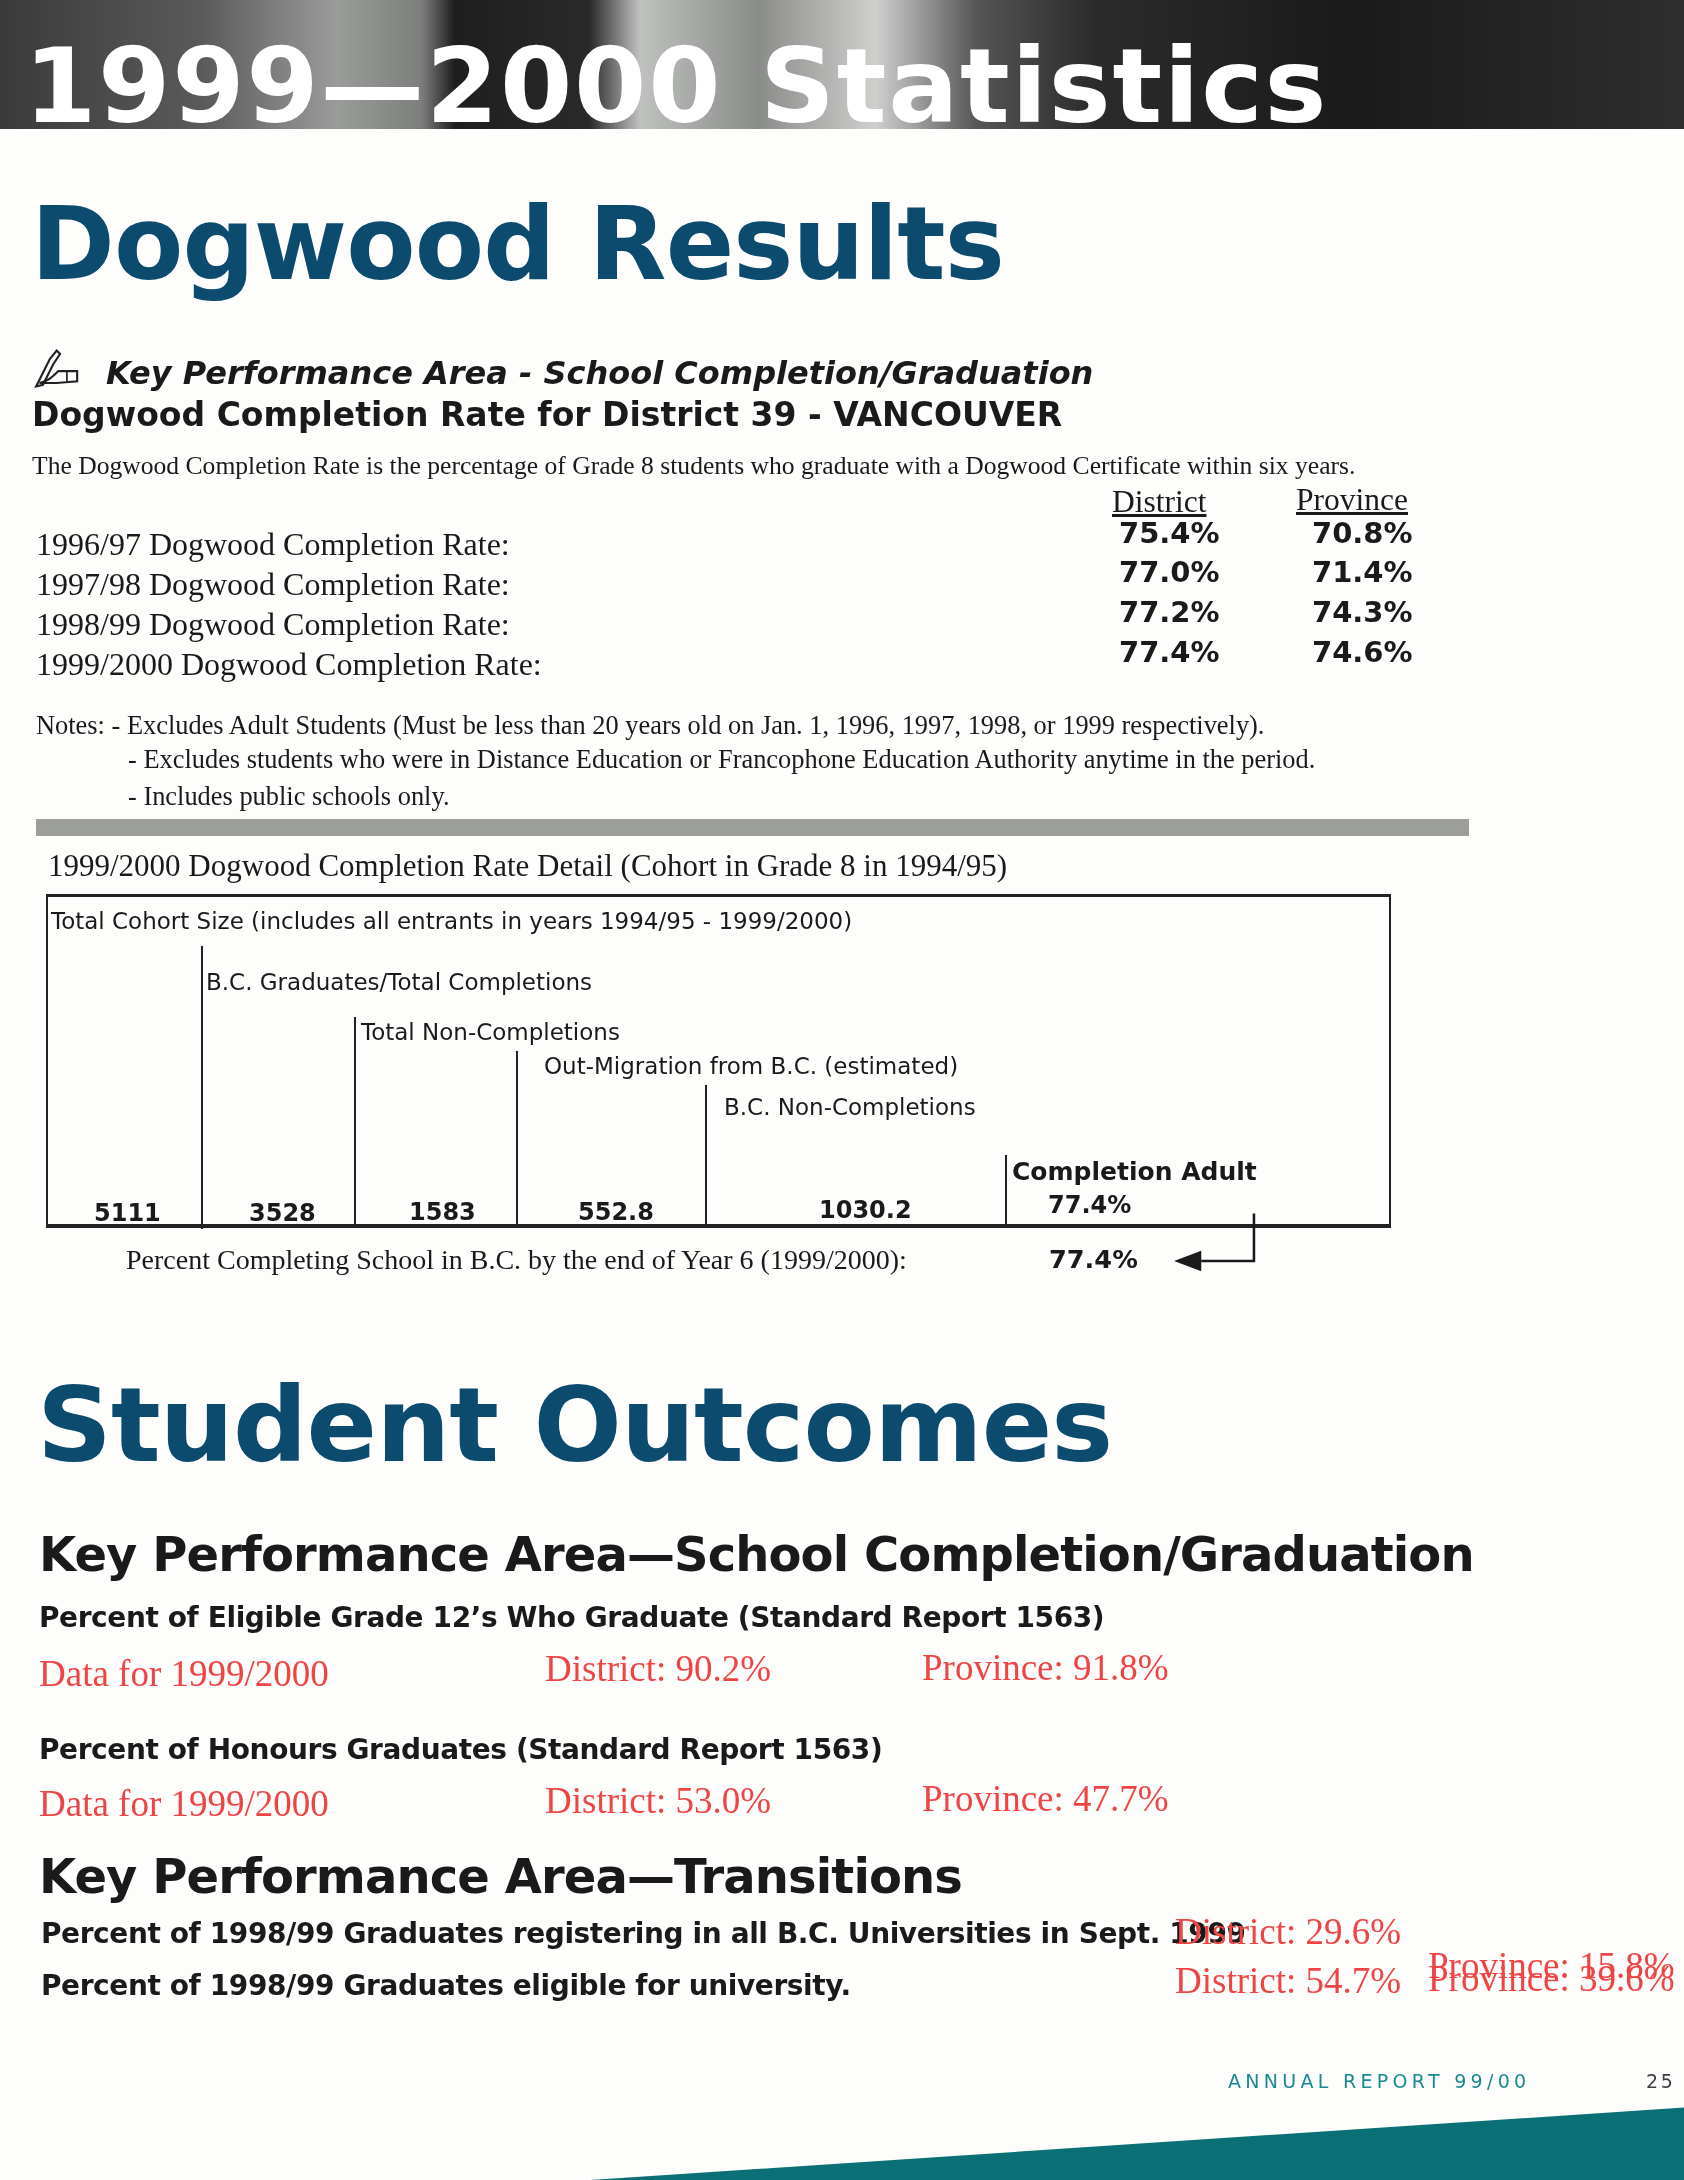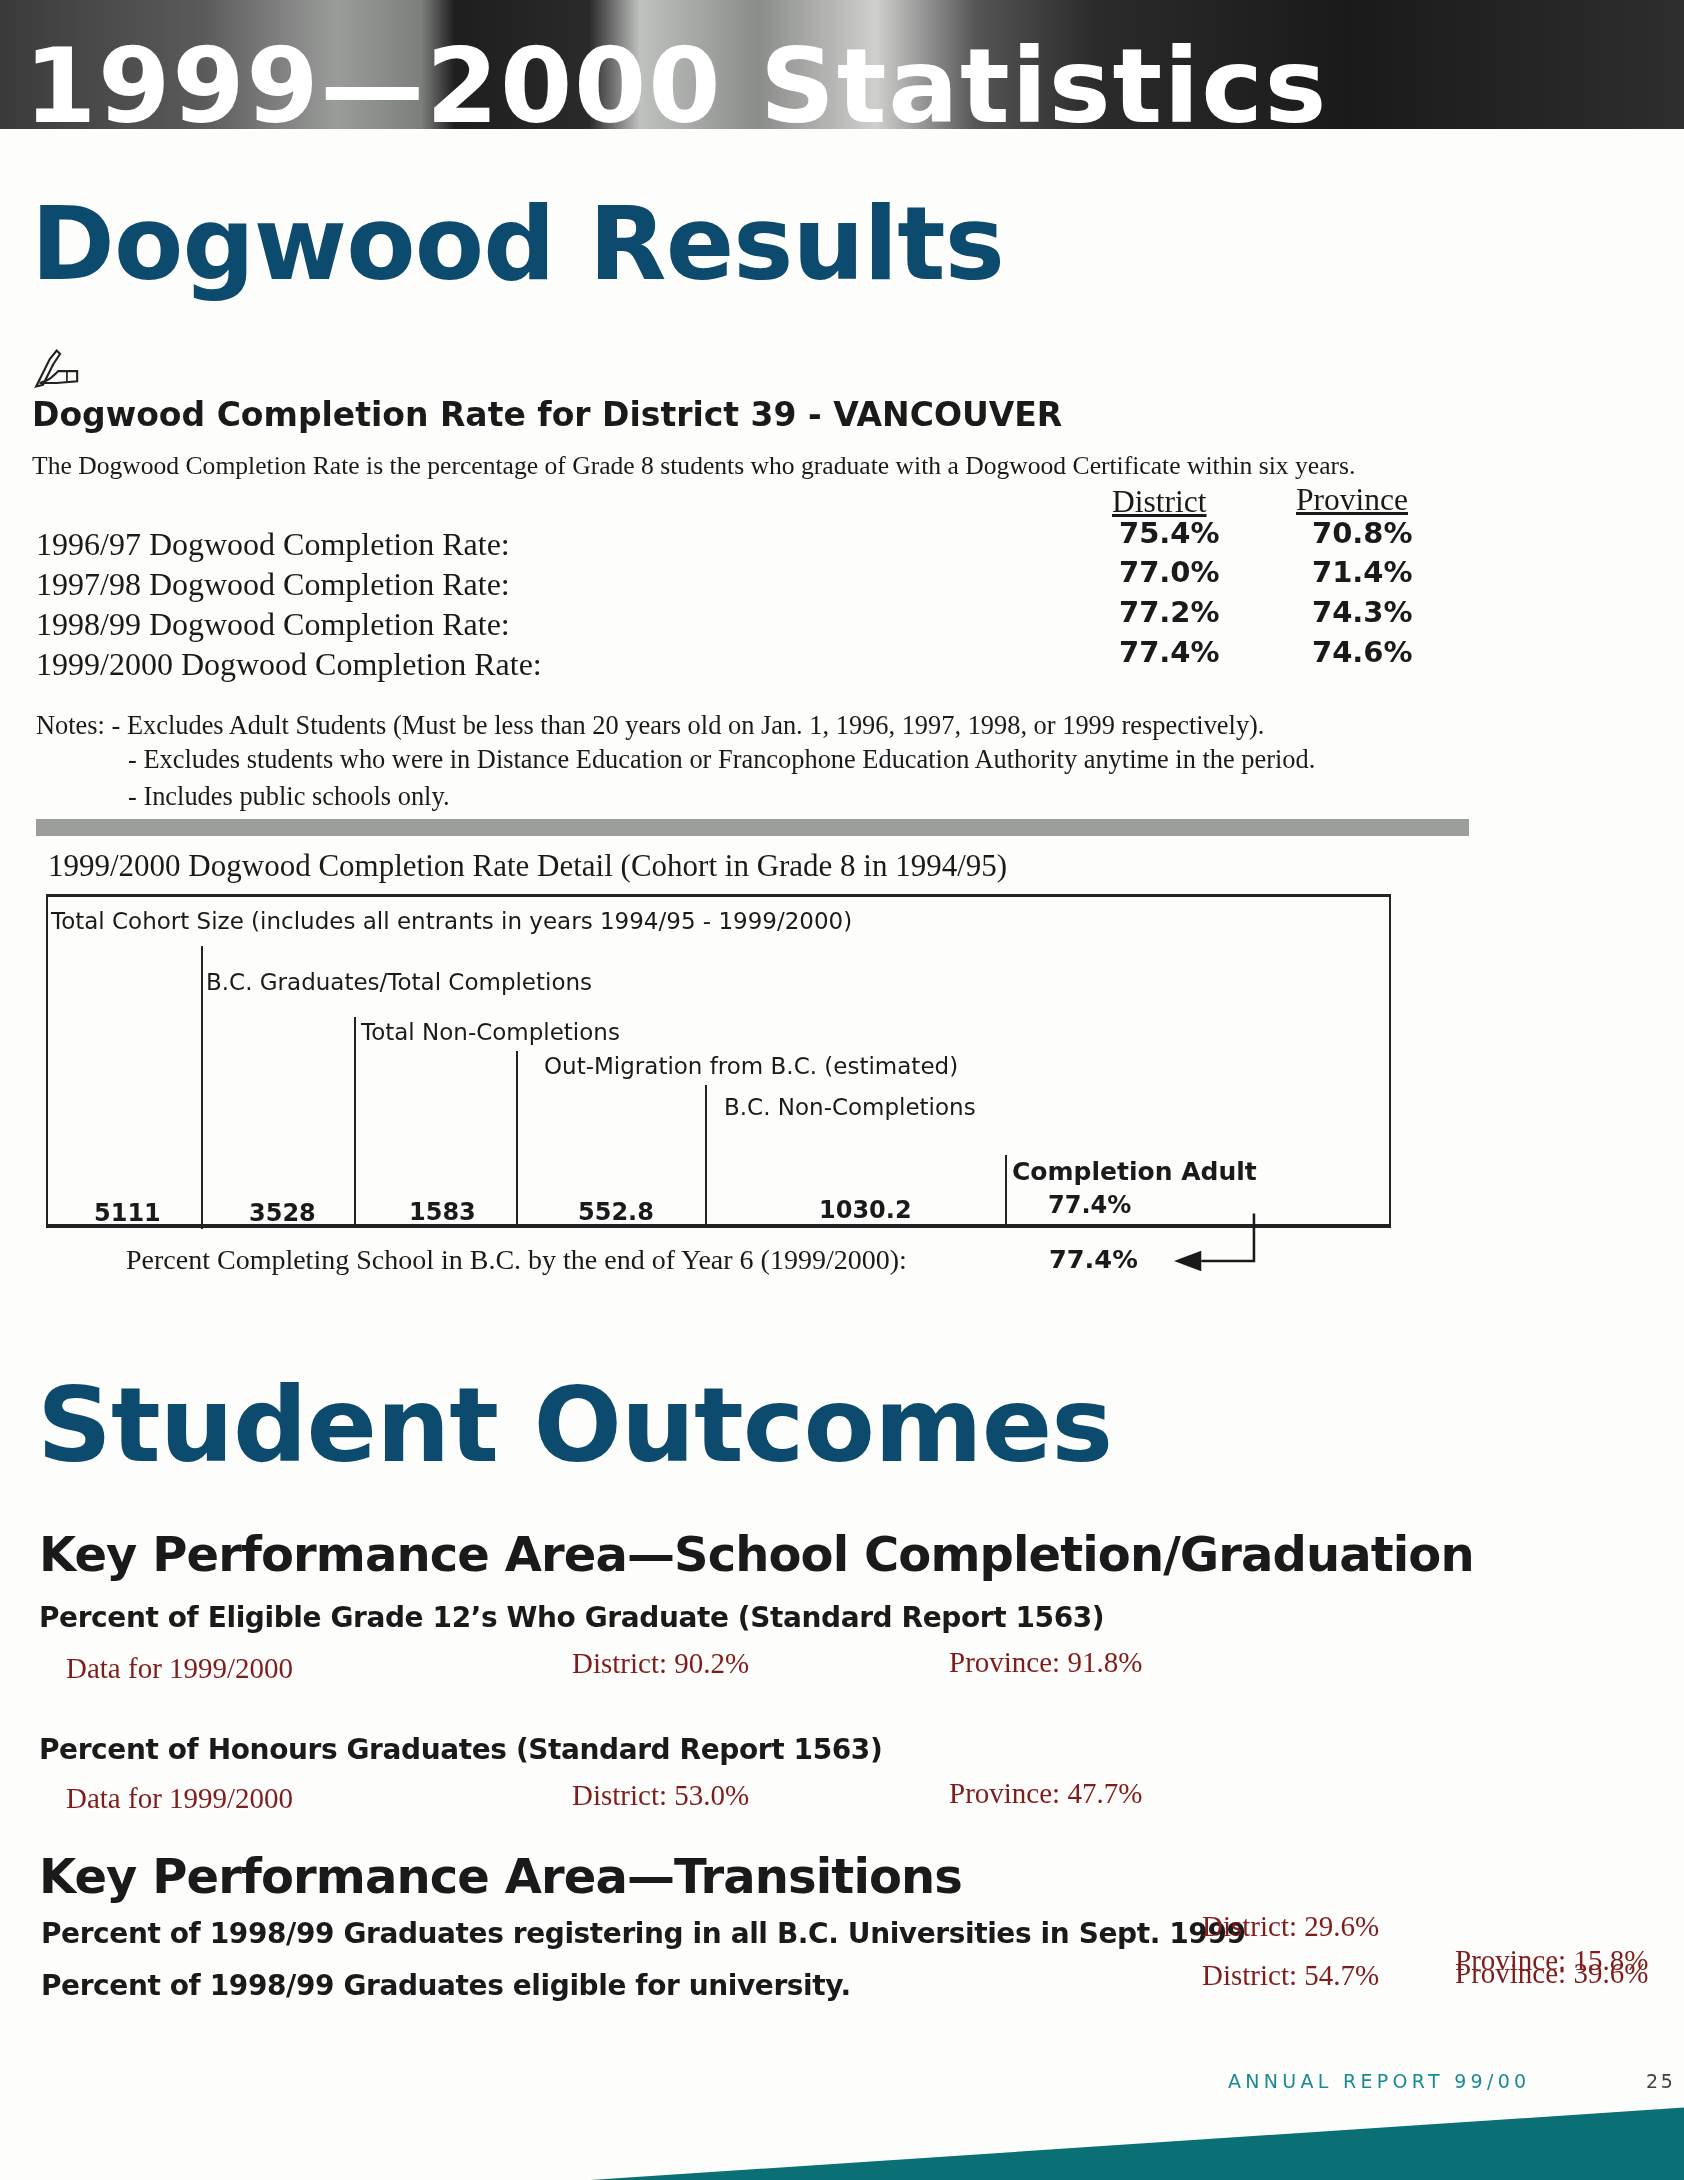--- a/index.html
+++ b/index.html
@@ -49,21 +49,21 @@
   .pct-line { left: 126px; top: 1244px; font-size: 28px; white-space: nowrap; }
   .pct-val { font-family: "DejaVu Sans", sans-serif; font-weight: bold; font-size: 25.6px; white-space: nowrap; }
   .h2 {
     font-family: "DejaVu Sans", sans-serif; font-weight: bold; font-size: 48px;
     letter-spacing: -0.9px; white-space: nowrap;
   }
   .h3 {
     font-family: "DejaVu Sans", sans-serif; font-weight: bold; font-size: 28px;
     letter-spacing: -0.4px; white-space: nowrap;
   }
-  .os { font-size: 29px; white-space: nowrap; color: #7f1d1d; margin-left: 27px; }
+  .os { font-size: 37px; white-space: nowrap; color: #ef4444; }
   .footer-label {
     left: 1228px; top: 2070px; font-family: "DejaVu Sans", sans-serif; font-size: 19px;
     color: #1a8a92; letter-spacing: 4.3px; white-space: nowrap;
   }
   .footer-page {
     left: 1646px; top: 2070px; font-family: "DejaVu Sans", sans-serif; font-size: 19px;
     color: #404040; letter-spacing: 2.6px; white-space: nowrap;
   }
   .teal-band { left: 0; top: 0; width: 1684px; height: 2181px; pointer-events: none; }
 </style>
@@ -76,20 +76,21 @@
 <div class="abs h1" style="left:31px; top:194px;">Dogwood Results</div>
 
 <div class="abs kpa-italic">
   <span>
     <svg viewBox="0 0 62 50">
       <path d="M6 46 L22 14 L30 4 L34 8 L26 20 L14 44 Z" fill="none" stroke="#222" stroke-width="2.5"></path>
       <path d="M10 42 C20 40 26 34 32 28 L54 28 L54 40 L30 42 Z" fill="none" stroke="#222" stroke-width="2.5"></path>
       <line x1="42" y1="28" x2="42" y2="40" stroke="#222" stroke-width="2"></line>
     </svg>
   </span>
+  <span>Key Performance Area - School Completion/Graduation</span>
 </div>
 <div class="abs subhead">Dogwood Completion Rate for District 39 - VANCOUVER</div>
 <div class="abs desc">The Dogwood Completion Rate is the percentage of Grade 8 students who graduate with a Dogwood Certificate within six years.</div>
 
 <div class="abs colhead" style="left:1112px; top:484px;">District</div>
 <div class="abs colhead" style="left:1296px; top:482px;">Province</div>
 
 <div>
   <div class="abs rate-label" style="top:526px;">1996/97 Dogwood Completion Rate:</div>
   <div class="abs rate-val" style="left:1119px; top:516px;">75.4%</div>

